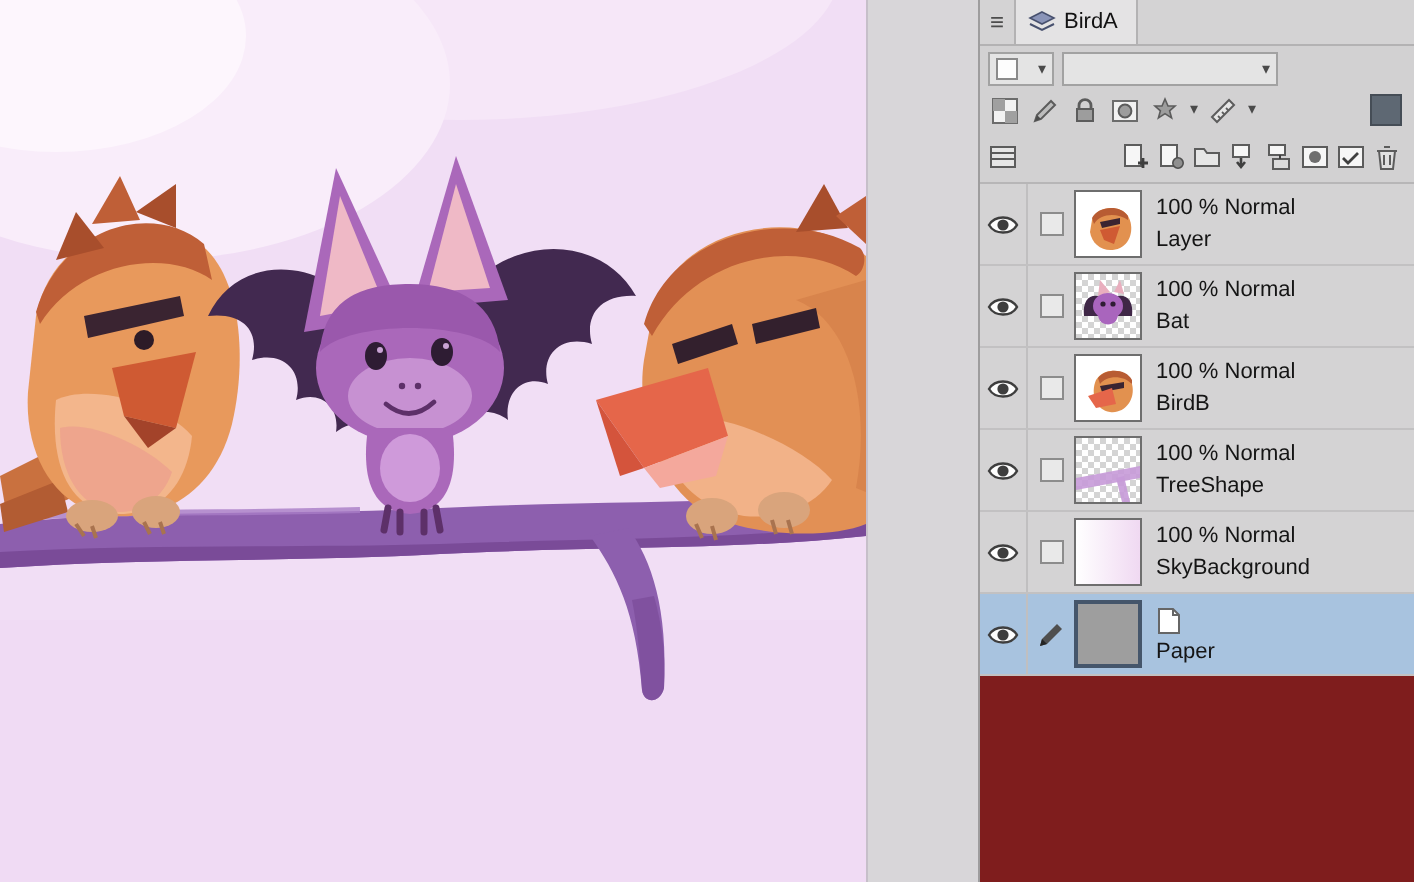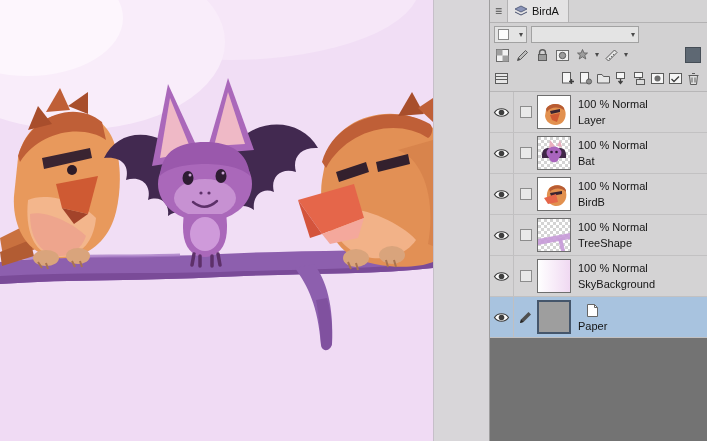--- a/index.html
+++ b/index.html
@@ -25,34 +25,34 @@
   .mini-swatch{width:9px;height:9px;background:#fdfdfd;border:1px solid #8a8a8a;}
   .arr{font-size:8px;color:#4a4a4a;line-height:1;}
   
   .propsrow{display:flex;align-items:center;gap:5px;padding:1px 6px 2px 5px;height:18px;flex:none;}
   .actionsrow{display:flex;align-items:center;gap:4px;padding:2px 6px 3px 4px;height:20px;
               border-bottom:1px solid #b7b6b7;flex:none;}
   .act-group{margin-left:auto;display:flex;gap:3px;align-items:center;}
   .ic{width:15px;height:15px;display:block;}
   .layer-swatch{width:14px;height:14px;background:#5e6873;border:1px solid #454d56;margin-left:auto;}
   
-  .list{flex:1;background:#737373;}
+  .list{flex:1;background:#7f1d1d;}
   .lrow{display:flex;align-items:center;height:41px;background:#d4d3d4;border-bottom:1px solid #c2c1c2;box-sizing:border-box;}
   .lrow.selected{background:#a8c3df;}
   .eye-cell{width:23px;align-self:stretch;display:flex;align-items:center;justify-content:center;
             border-right:1px solid #c0bfc0;flex:none;}
   .chk-cell{width:23px;display:flex;align-items:center;justify-content:center;flex:none;}
   .cb{width:12px;height:12px;background:#e9e9e9;border:1px solid #8c8c8c;box-sizing:border-box;}
   .thumb{width:34px;height:34px;box-sizing:border-box;border:1px solid #6e6e6e;background:#fff;
          margin-right:7px;overflow:hidden;flex:none;}
   .thumb svg{display:block;}
   .thumb-paper{background:#9e9e9e;}
   .lrow.selected .thumb{border:2px solid #45566b;}
   .meta{display:flex;flex-direction:column;gap:5px;line-height:1;}
-  .paper-meta{gap:3px;align-items:center;}
+  .paper-meta{gap:3px;}
 </style>
 </head>
 <body>
 
 <svg width="0" height="0" style="position:absolute">
   <defs>
     <pattern id="chk" width="6" height="6" patternUnits="userSpaceOnUse">
       <rect width="6" height="6" fill="#ffffff"></rect>
       <rect width="3" height="3" fill="#d4d4d4"></rect>
       <rect x="3" y="3" width="3" height="3" fill="#d4d4d4"></rect>

